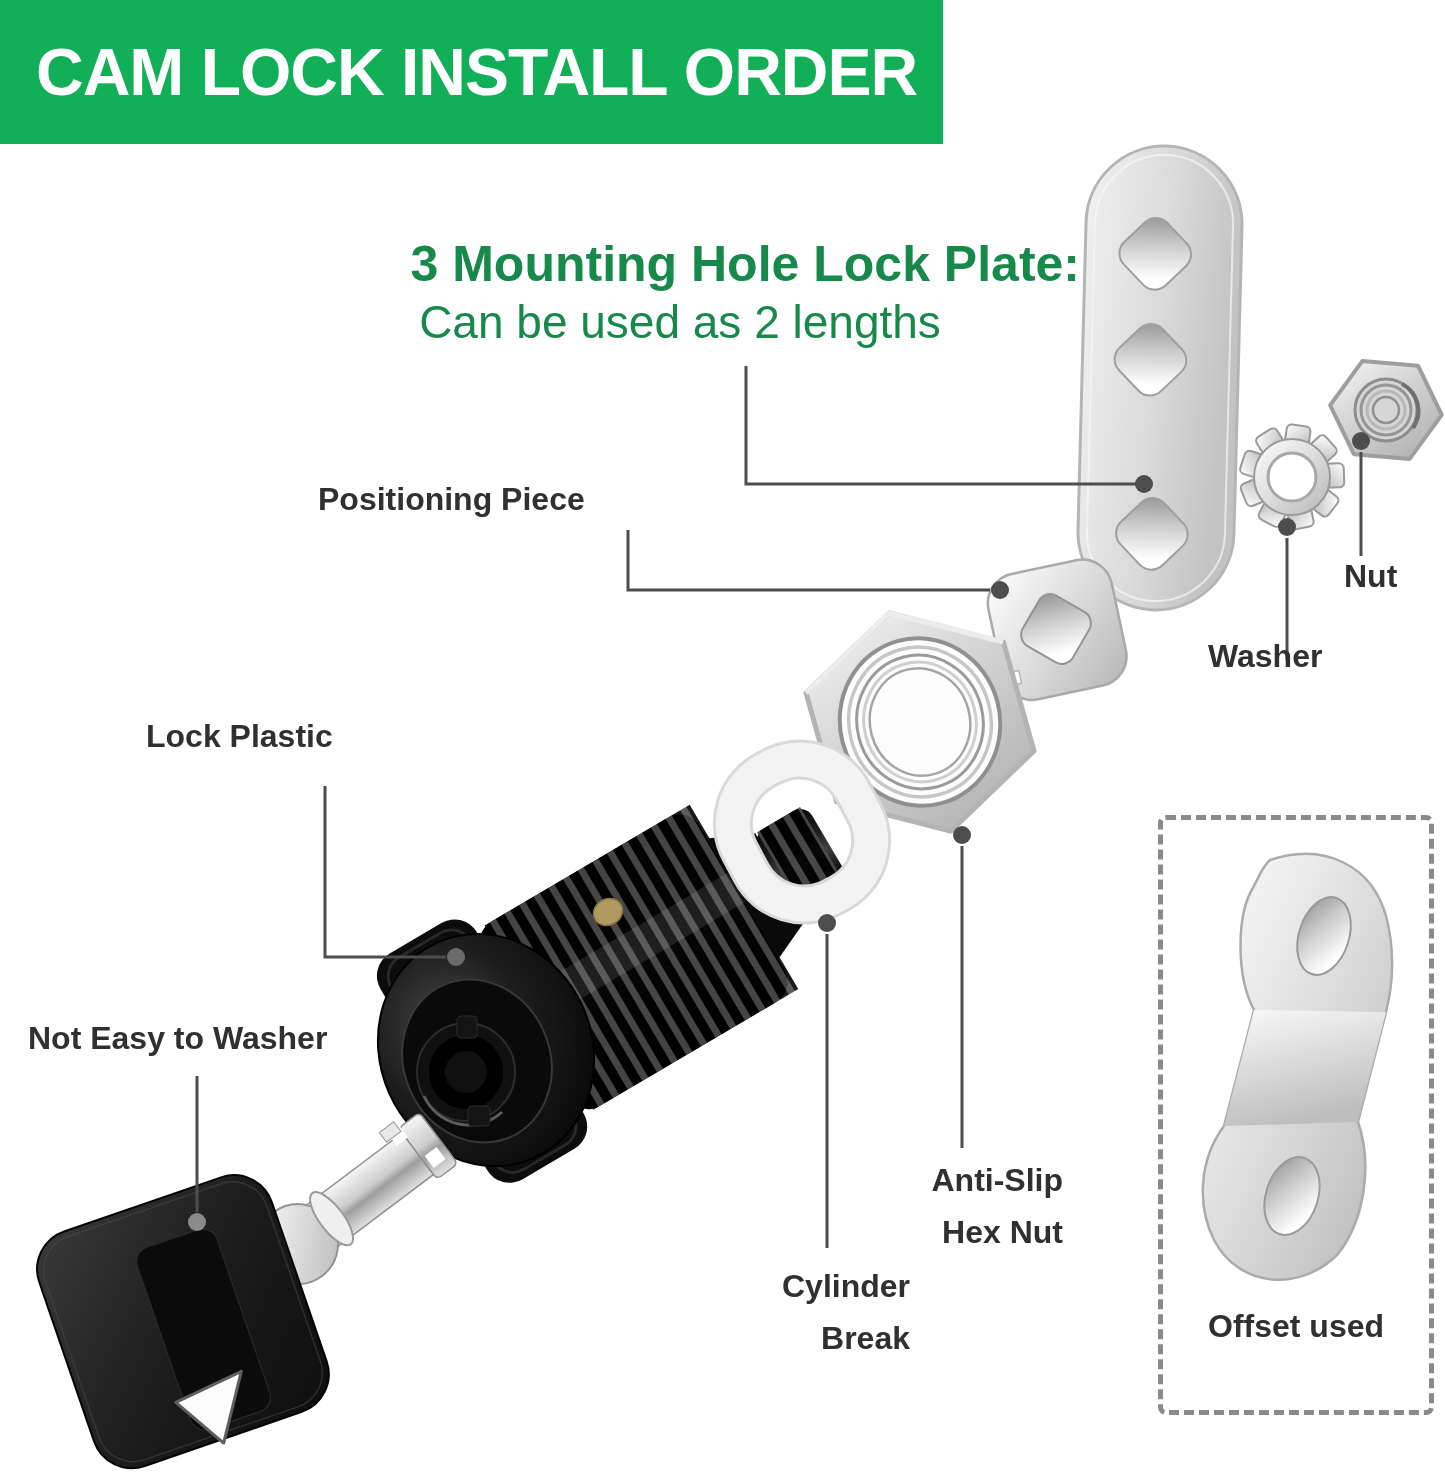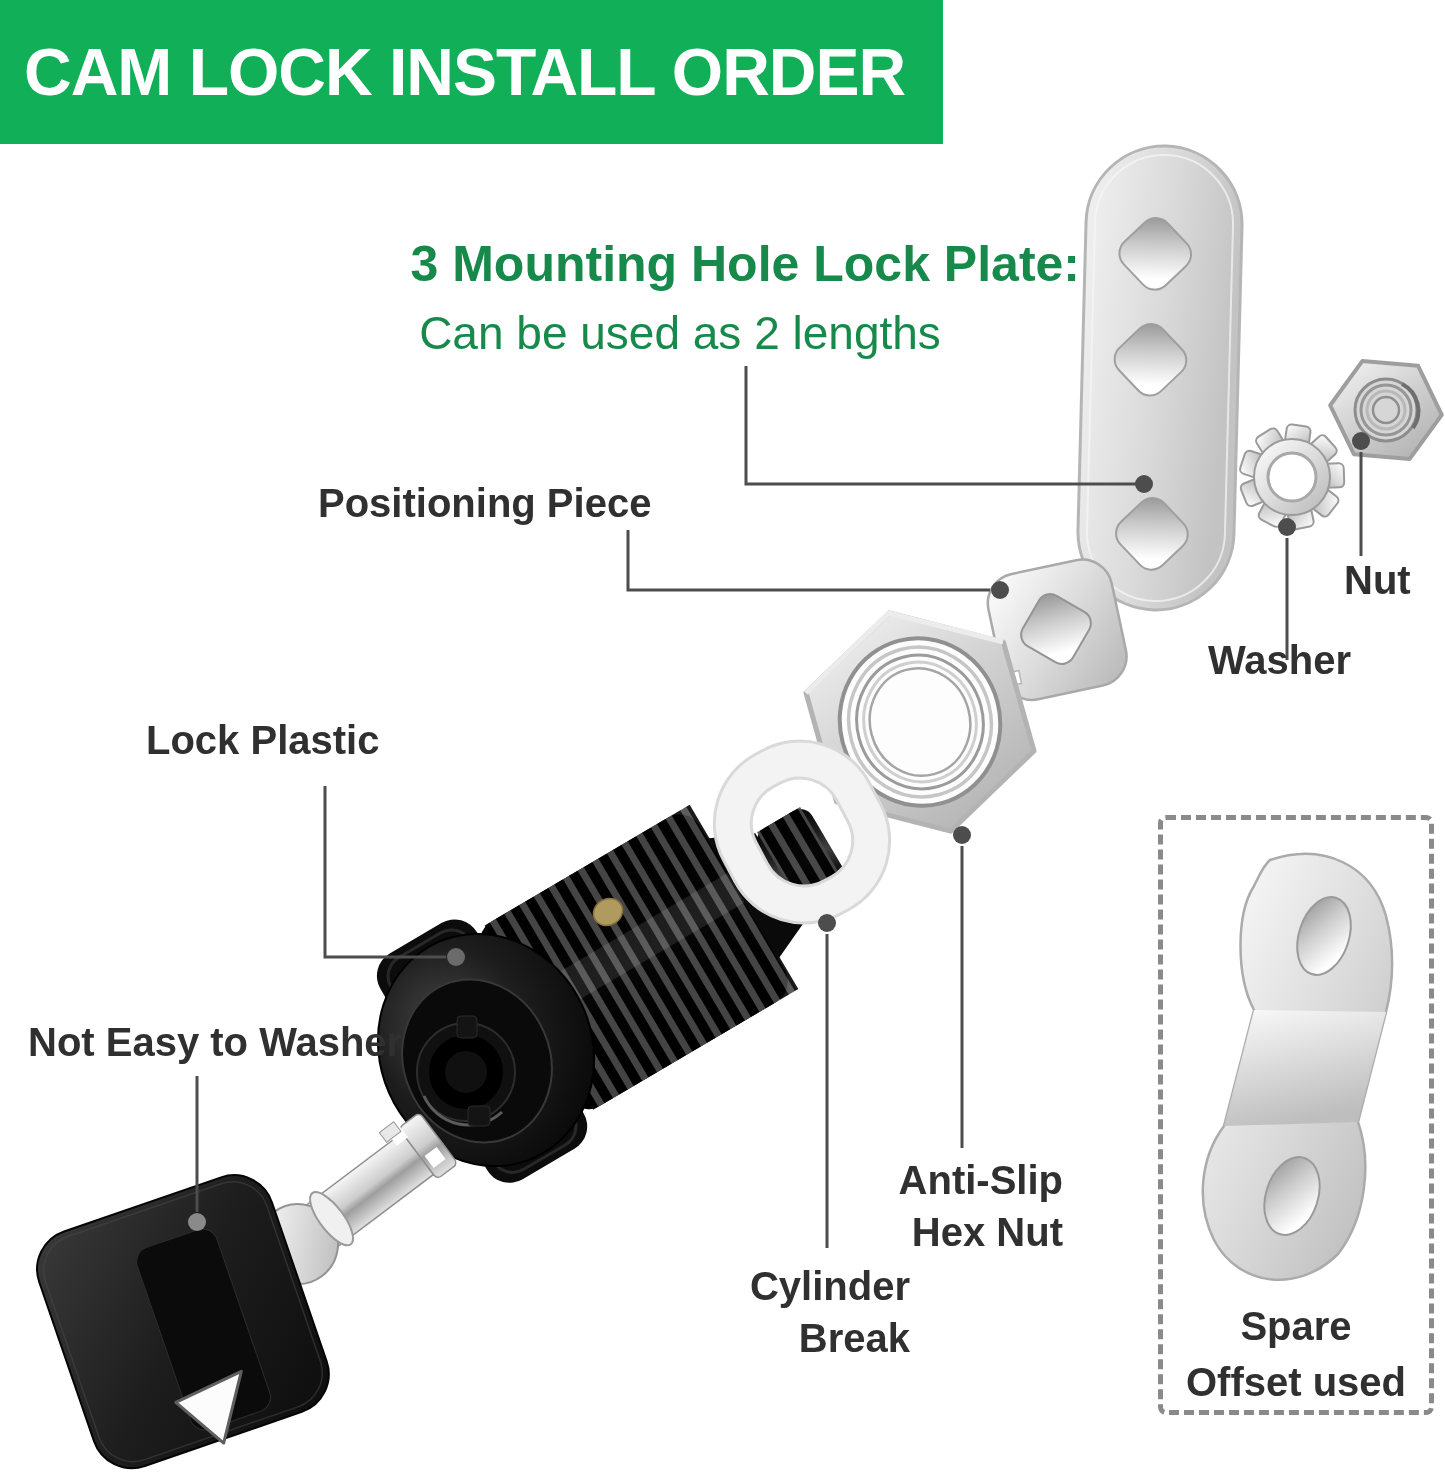--- a/index.html
+++ b/index.html
@@ -3,27 +3,27 @@
 <meta charset="utf-8">
 <style>
   :root{
     --banner_bg:#10af58; --banner_text:#ffffff; --heading_green:#17894a;
     --label_color:#303030; --leader_color:#4d4d4d; --dash_color:#8a8a8a;
   }
   html,body{margin:0;padding:0;background:#ffffff;}
   .canvas{position:relative;width:1445px;height:1479px;background:#fff;overflow:hidden;
           font-family:"Liberation Sans", sans-serif;}
   .art{position:absolute;left:0;top:0;z-index:1;}
-  .txt{position:absolute;z-index:2;color:var(--label_color);font-weight:700;font-size:40px;white-space:nowrap;}
+  .txt{position:absolute;z-index:2;color:var(--label_color);font-weight:700;font-size:32px;white-space:nowrap;}
   .banner{position:absolute;left:0;top:0;width:943px;height:144px;background:var(--banner_bg);
           display:flex;align-items:center;z-index:2;}
-  .banner span{color:var(--banner_text);font-weight:700;font-size:66px;letter-spacing:-1px;padding-left:24px;}
+  .banner span{color:var(--banner_text);font-weight:700;font-size:66px;letter-spacing:-1px;padding-left:36px;}
   .heading{position:absolute;left:280px;top:234px;width:800px;text-align:center;z-index:2;color:var(--heading_green);}
   .heading .h1{font-weight:700;font-size:50px;line-height:60px;text-align:right;}
-  .heading .h2{font-weight:400;font-size:46px;line-height:56px;margin-top:11px;}
+  .heading .h2{font-weight:400;font-size:46px;line-height:56px;}
   .center2{text-align:right;line-height:52px;}
   .dashed-box{position:absolute;left:1158px;top:815px;width:266px;height:590px;
               border:5px dashed var(--dash_color);border-radius:8px;z-index:0;}
 </style>
 </head>
 <body>
 
 <div class="canvas">
 
   <div class="dashed-box"></div>
@@ -233,17 +233,16 @@
     <div>Anti-Slip</div>
     <div>Hex Nut</div>
   </div>
 
   <div class="txt center2" style="left:710px;top:1260px;width:200px;">
     <div>Cylinder</div>
     <div>Break</div>
   </div>
 
   <div class="txt" style="left:1171px;top:1298px;width:250px;text-align:center;line-height:56px;">
-    <div>Spare</div>
     <div>Offset used</div>
   </div>
 
 </div>
 
 </body></html>

